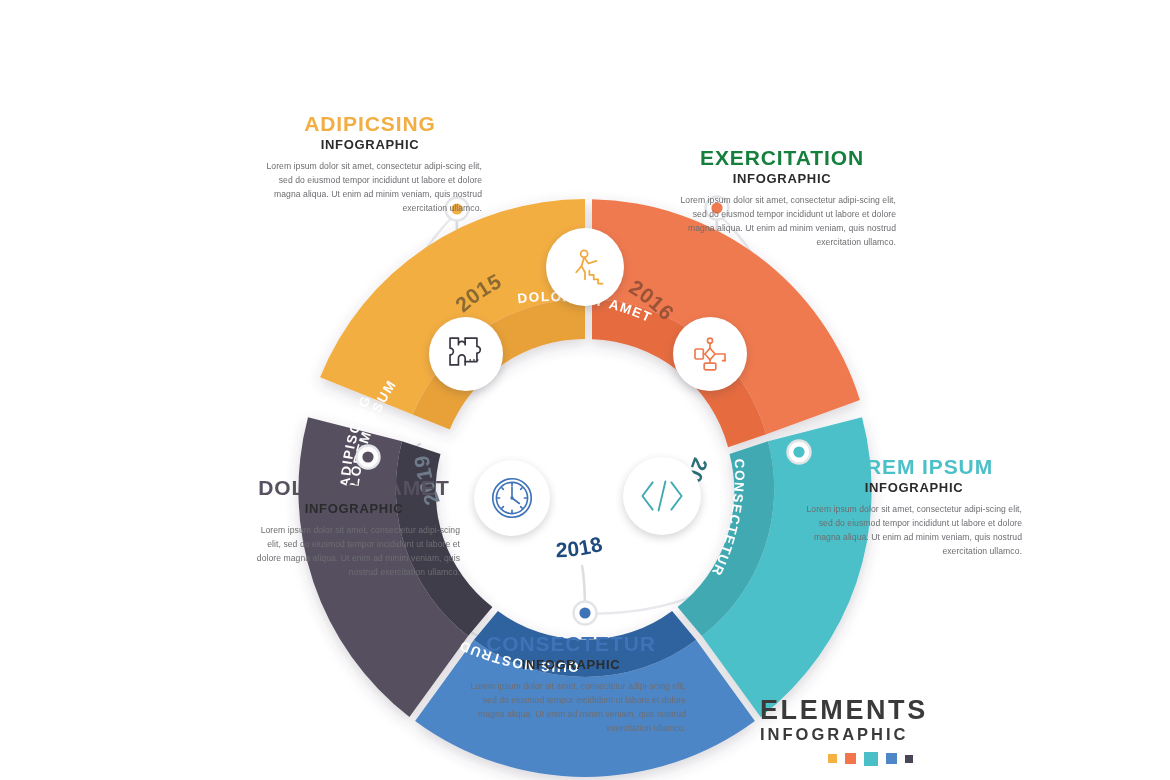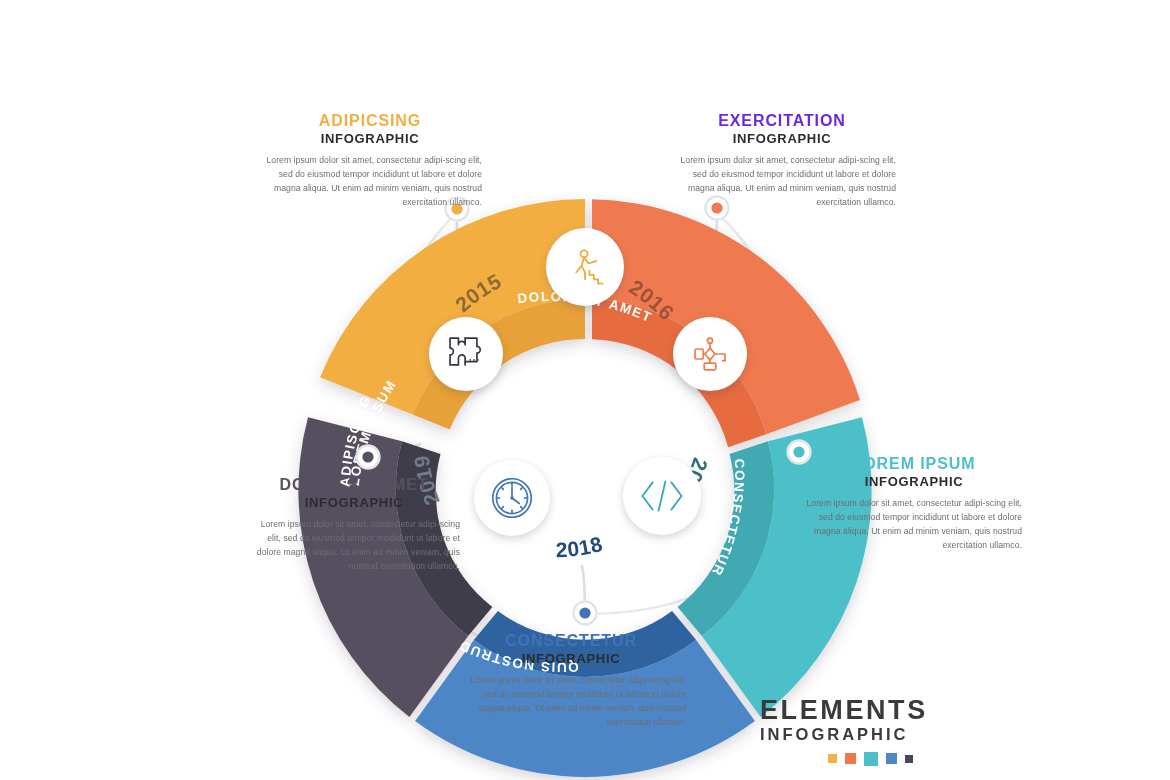--- a/index.html
+++ b/index.html
@@ -21,21 +21,21 @@
     inset: 0;
     width: 1170px;
     height: 780px;
   }
 
   
   .callout {
     position: absolute;
   }
   .callout .title {
-    font-size: 16px;
+    font-size: 21px;
     font-weight: bold;
     letter-spacing: 0.9px;
     line-height: 1.15;
     margin: 0 0 2px 0;
   }
   .callout .subtitle {
     font-size: 13px;
     font-weight: bold;
     letter-spacing: 0.7px;
     color: #2b2b2b;
@@ -285,21 +285,21 @@
   </svg>
 </div>
 
 <div class="callout align-right" id="cal-adipicsing">
   <div class="title align-center" style="color:#F3AE43;">ADIPICSING</div>
   <div class="subtitle align-center">INFOGRAPHIC</div>
   <p class="body">Lorem ipsum dolor sit amet, consectetur adipi-scing elit, sed do eiusmod tempor incididunt ut labore et dolore magna aliqua. Ut enim ad minim veniam, quis nostrud exercitation ullamco.</p>
 </div>
 
 <div class="callout align-right" id="cal-exercitation">
-  <div class="title align-center" style="color:#6d28d9;">EXERCITATION</div>
+  <div class="title align-center" style="color:#15803d;margin-top:34px;">EXERCITATION</div>
   <div class="subtitle align-center">INFOGRAPHIC</div>
   <p class="body">Lorem ipsum dolor sit amet, consectetur adipi-scing elit, sed do eiusmod tempor incididunt ut labore et dolore magna aliqua. Ut enim ad minim veniam, quis nostrud exercitation ullamco.</p>
 </div>
 
 <div class="callout align-right" id="cal-lorem">
   <div class="title align-center" style="color:#4BC0C8;">LOREM IPSUM</div>
   <div class="subtitle align-center">INFOGRAPHIC</div>
   <p class="body">Lorem ipsum dolor sit amet, consectetur adipi-scing elit, sed do eiusmod tempor incididunt ut labore et dolore magna aliqua. Ut enim ad minim veniam, quis nostrud exercitation ullamco.</p>
 </div>
 

